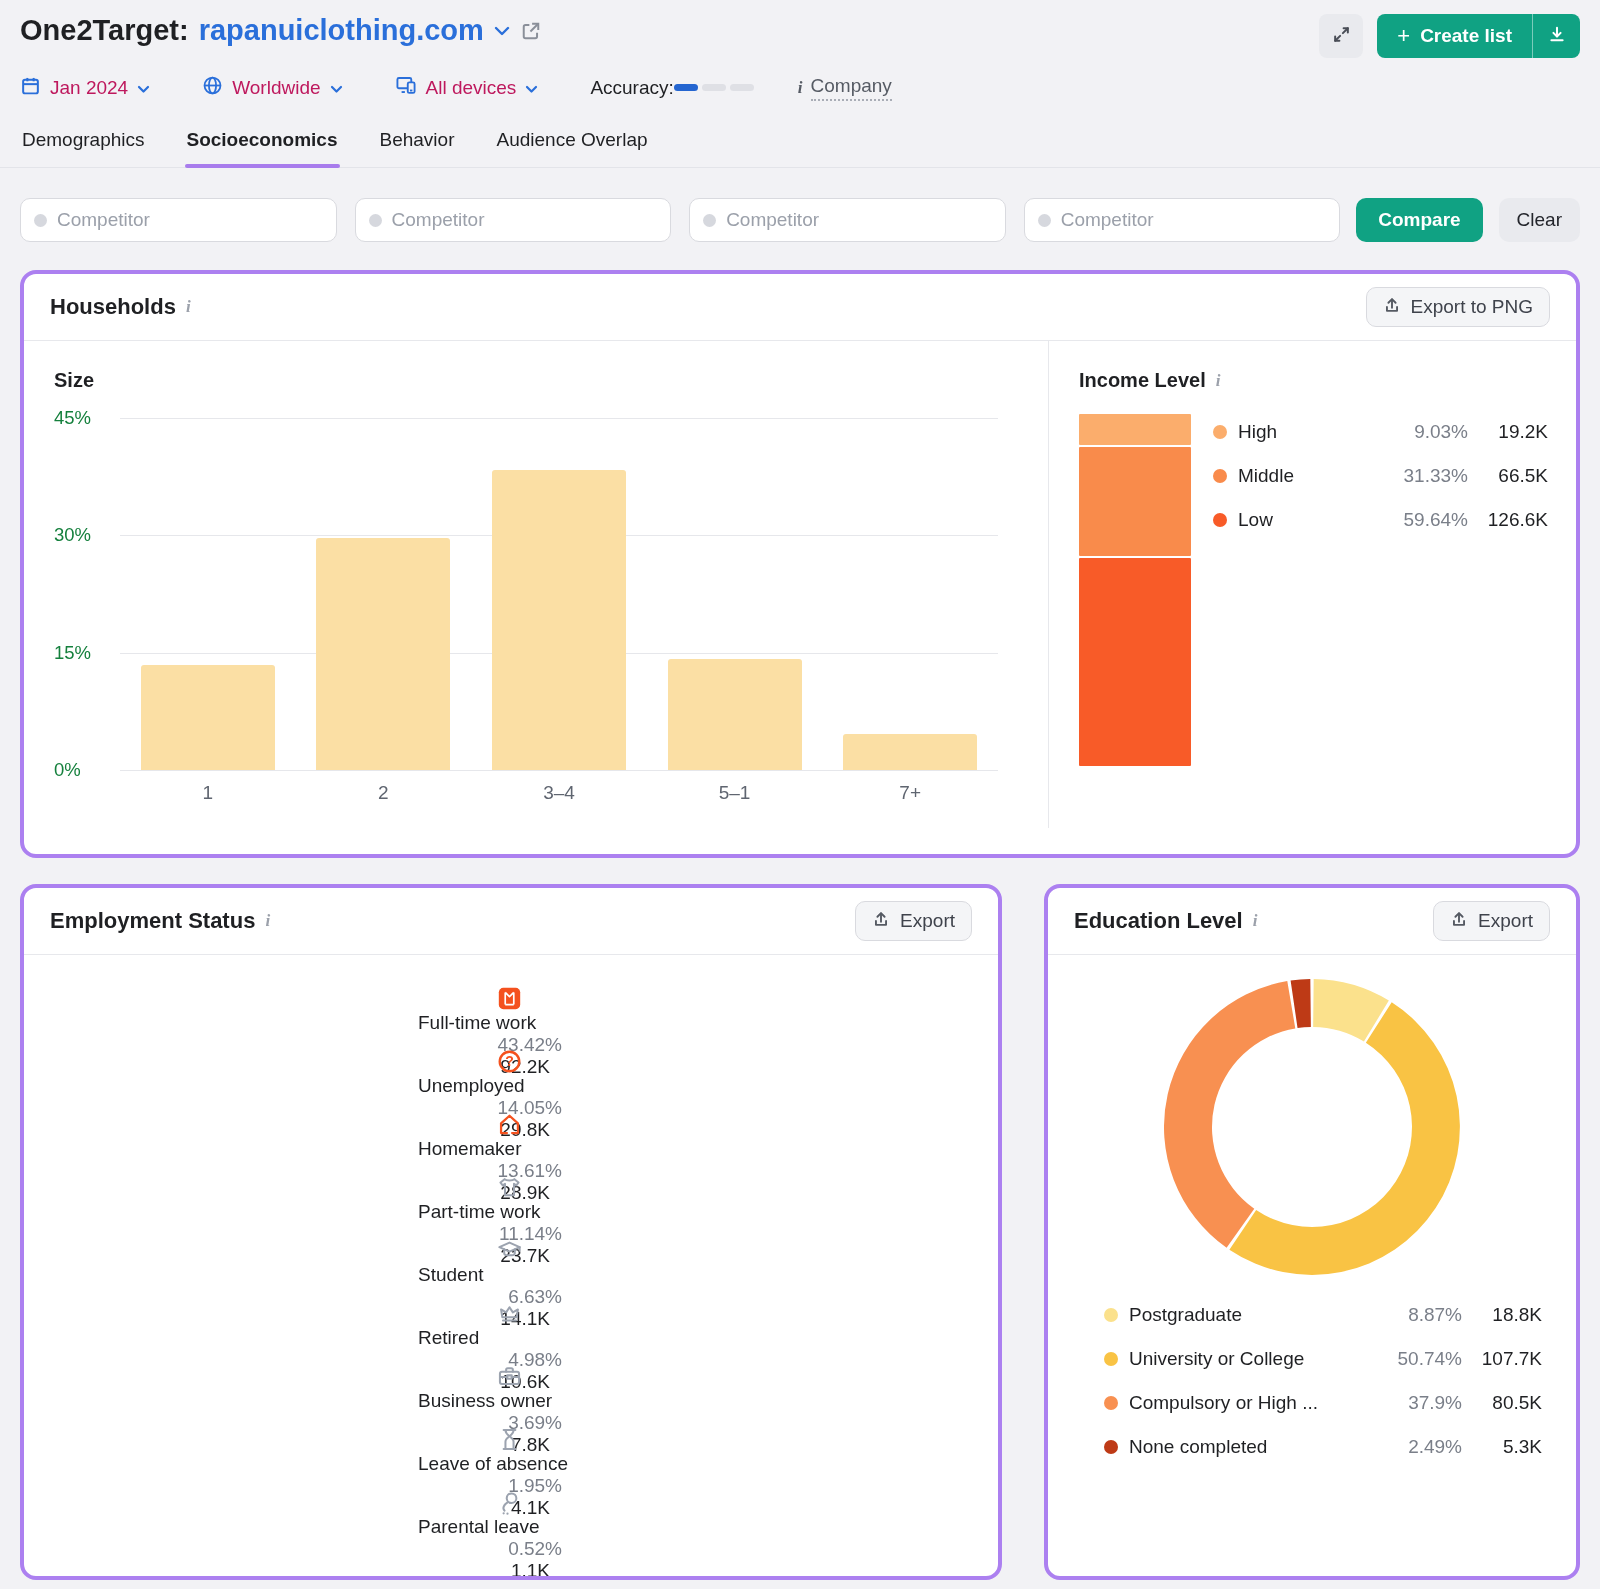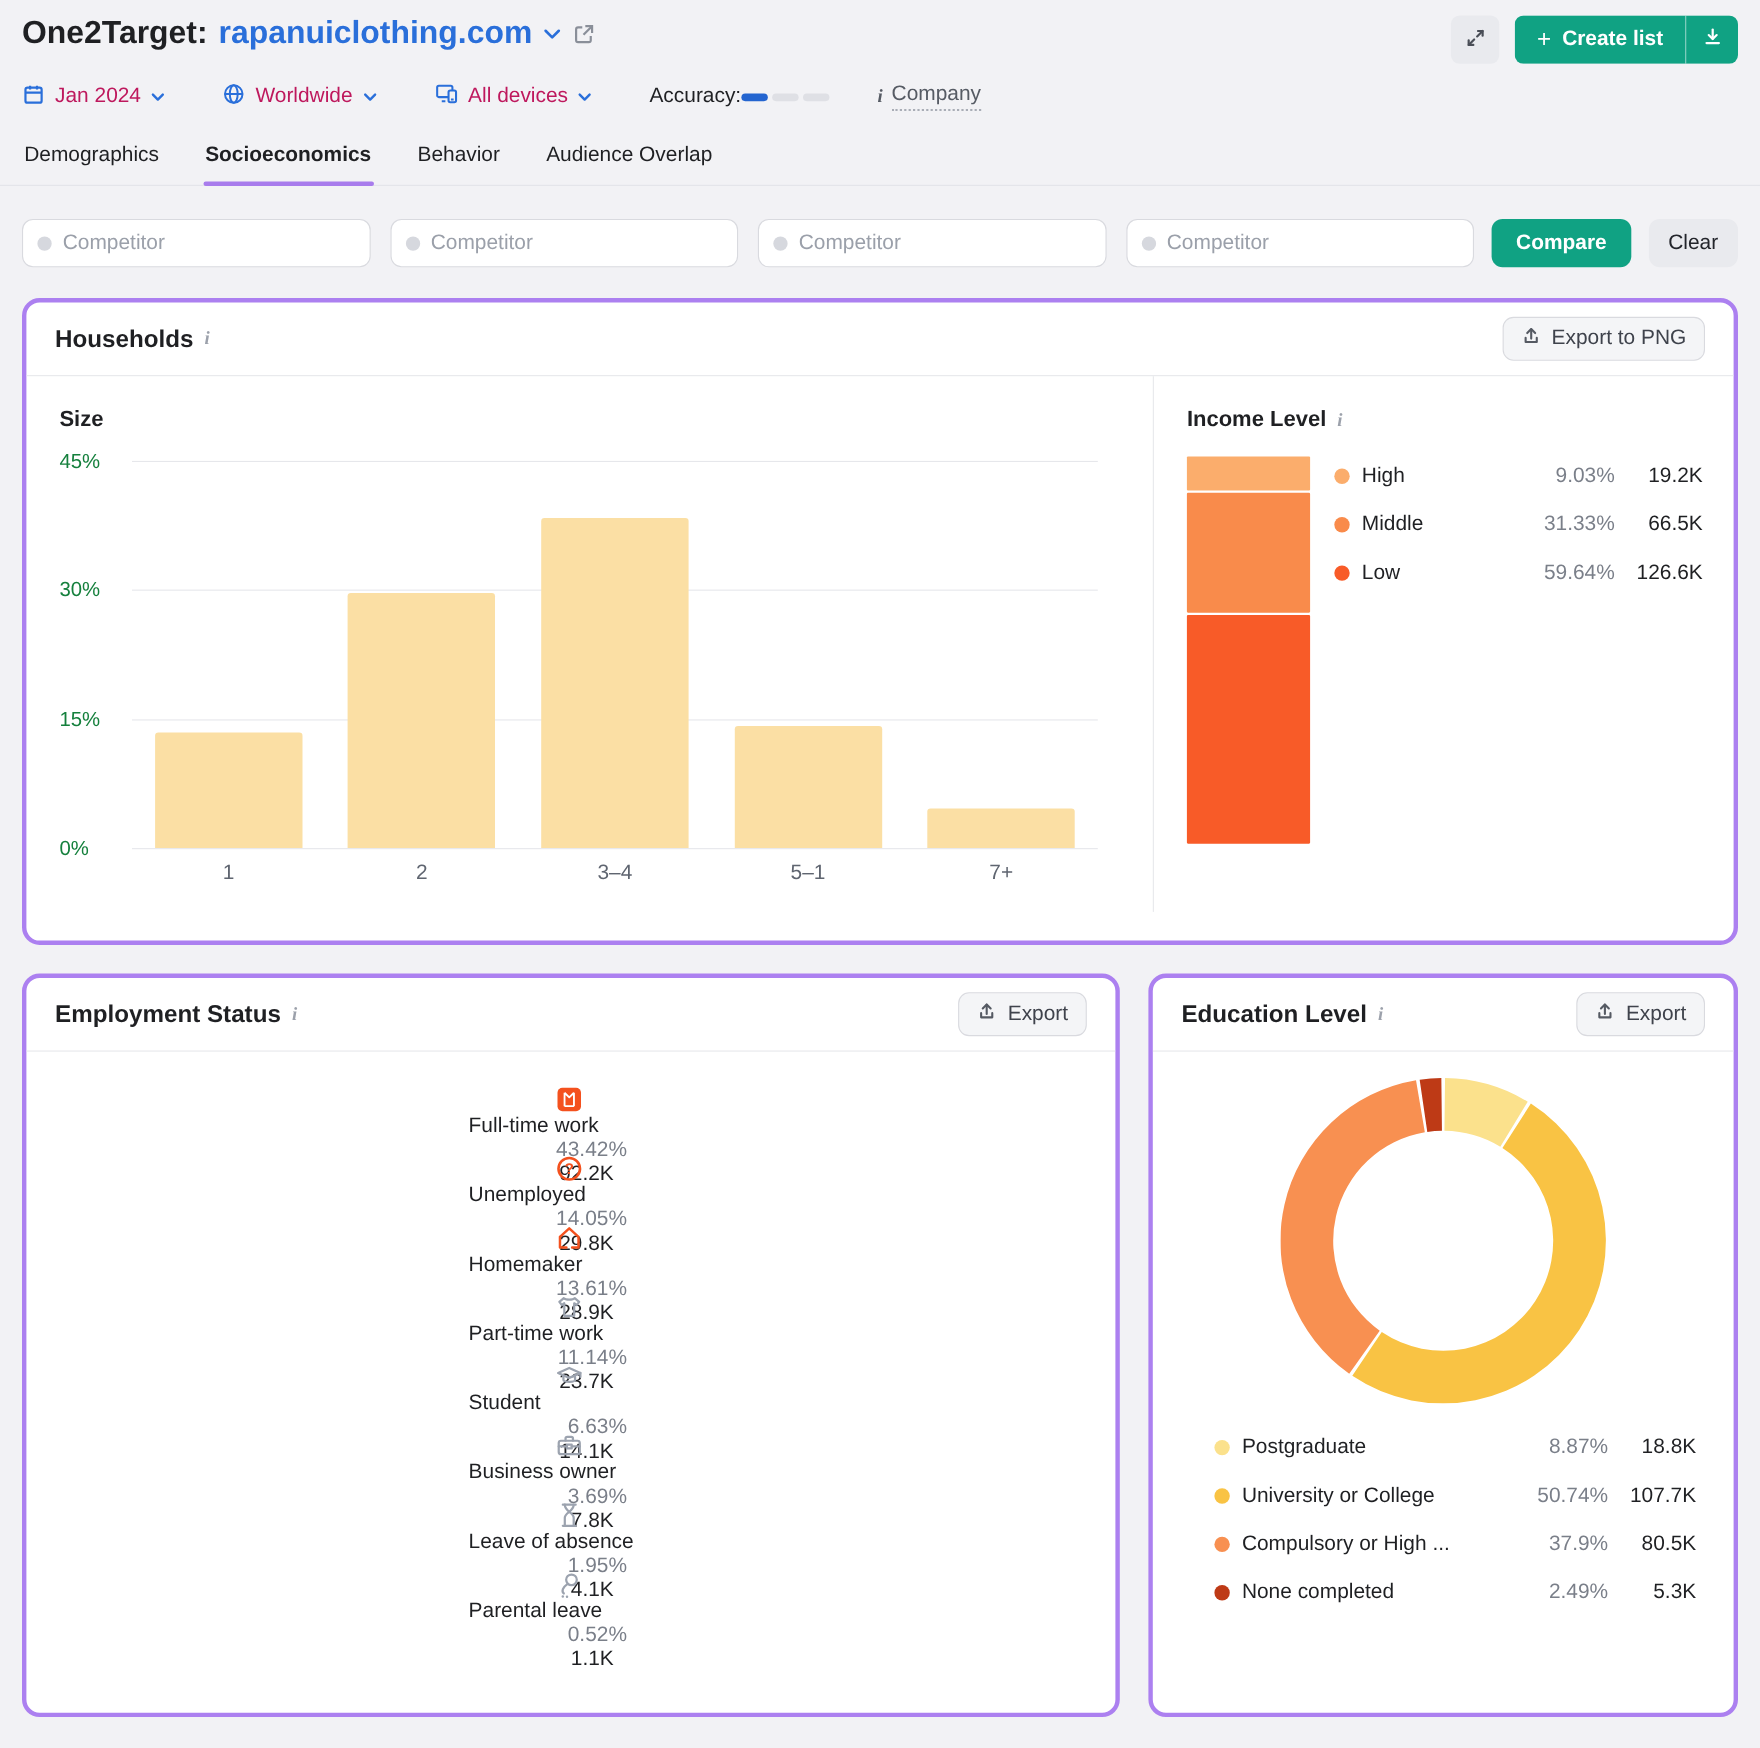--- a/index.html
+++ b/index.html
@@ -100,21 +100,21 @@
   .stacked { width:112px; height:352px; display:flex; flex-direction:column; gap:2px; }
   .seg { width:100%; border-radius:1px; }
 
   .legend { margin-left:22px; padding-top:4px; flex:1; }
   .legend-row { display:flex; align-items:center; height:28px; margin-bottom:16px; font-size:19px; }
   .legend-row .ldot { width:14px; height:14px; border-radius:50%; margin-right:11px; flex:0 0 auto; }
   .legend-row .llabel { flex:1; color:#1F2023; white-space:nowrap; overflow:hidden; text-overflow:ellipsis; }
   .legend-row .lpct { width:92px; text-align:right; color:#7A7F89; }
   .legend-row .lval { width:80px; text-align:right; color:#1F2023; }
 
-  .bottom-row { display:flex; gap:26px; margin-top:26px; align-items:stretch; }
+  .bottom-row { display:flex; gap:42px; margin-top:26px; align-items:stretch; }
   .employment { flex:1; min-height:676px; }
   .education { width:536px; min-height:676px; display:flex; flex-direction:column; }
 
   .emp-body { padding:30px 30px 24px; }
   .emp-row { display:flex; align-items:center; height:45px; margin-bottom:18px;flex-direction:column; }
   .emp-row .eicon { width:30px; display:flex; align-items:center; }
   .emp-row .elabel { width:198px; margin-left:12px; font-size:19px; color:#1F2023; }
   .emp-row .etrack { flex:1; height:28px; background:#E2E3EA; border-radius:2px; position:relative; overflow:hidden; }
   .emp-row .efill { position:absolute; left:0; top:0; bottom:0; background:#F9C13F; border-radius:2px; }
   .emp-row .epct { width:102px; text-align:right; color:#7A7F89; font-size:19px; }
@@ -466,20 +466,36 @@
             <div class="etrack" style="background: rgb(226, 227, 234);">
               <div class="efill" style="width: 6.63%; background: rgb(249, 193, 63);"></div>
             </div>
             <span class="epct">6.63%</span>
             <span class="eval">14.1K</span>
           </div>
           <div class="emp-row">
             <span class="eicon">
               <svg width="27" height="27" viewBox="0 0 24 24">
                 <g fill="none" stroke="#9CA3AF" stroke-width="1.8" stroke-linejoin="round" stroke-linecap="round">
+                  <path d="M5.6 15.3 L4.5 8.4 L9 11 L12 6.4 L15 11 L19.5 8.4 L18.4 15.3 Z"></path>
+                  <path d="M6.2 18.2 H17.8"></path>
+                </g>
+              </svg>
+            </span>
+            <span class="elabel">Retired</span>
+            <div class="etrack" style="background: rgb(226, 227, 234);">
+              <div class="efill" style="width: 4.98%; background: rgb(249, 193, 63);"></div>
+            </div>
+            <span class="epct">4.98%</span>
+            <span class="eval">10.6K</span>
+          </div>
+          <div class="emp-row">
+            <span class="eicon">
+              <svg width="27" height="27" viewBox="0 0 24 24">
+                <g fill="none" stroke="#9CA3AF" stroke-width="1.8" stroke-linejoin="round" stroke-linecap="round">
                   <rect x="3.5" y="7.8" width="17" height="10.8" rx="1.8"></rect>
                   <path d="M9 7.8 V6 A1.4 1.4 0 0 1 10.4 4.6 H13.6 A1.4 1.4 0 0 1 15 6 V7.8"></path>
                   <path d="M3.5 12.4 H10 M14 12.4 H20.5"></path>
                   <path d="M10 11 H14 V14 H10 Z"></path>
                 </g>
               </svg>
             </span>
             <span class="elabel">Business owner</span>
             <div class="etrack" style="background: rgb(226, 227, 234);">
               <div class="efill" style="width: 3.69%; background: rgb(249, 193, 63);"></div>

